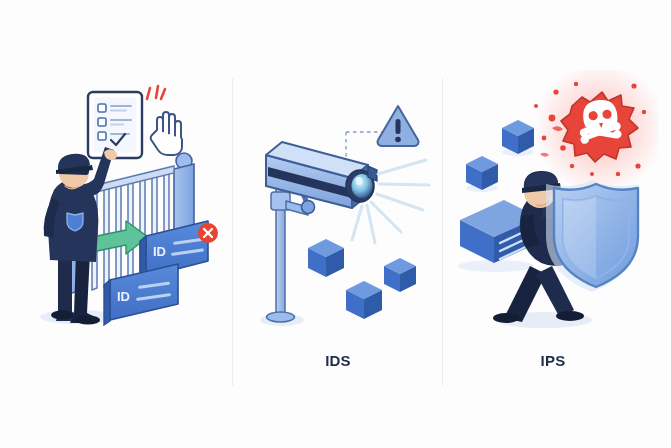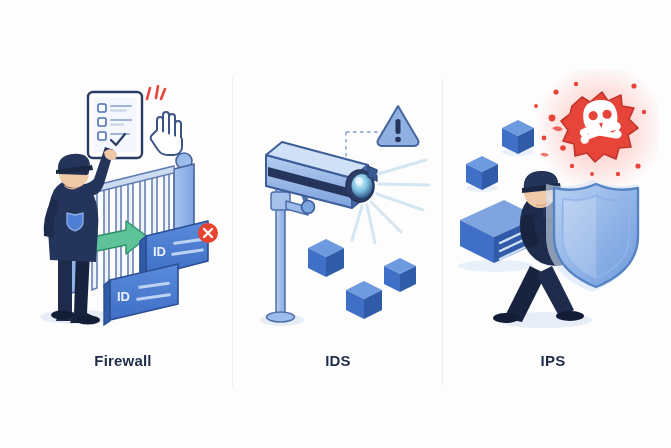--- a/index.html
+++ b/index.html
@@ -168,21 +168,20 @@
           <path d="M41 104 q-2 -16 13 -18 q16 -2 17 12 q1 5 -2 7 l-28 -1 z" fill="#1e2b4d"></path>
           <path d="M40 100 q-1 -14 14 -16 q17 -2 18 11 l-32 5 z" fill="#24345a"></path>
           <path d="M38 100 l36 -5 l1 5 l-37 4 z" fill="#1a2742"></path>
           <path d="M47 116 q6 5 13 1" fill="none" stroke="#d9ab86" stroke-width="1.4" stroke-linecap="round"></path>
           <path d="M57 145 l8 -2 l0 9 q0 6 -8 9 q-8 -3 -8 -9 l0 -9 z" fill="#4f7fd4" stroke="#8fb3e8" stroke-width="1.3"></path>
           <ellipse cx="44" cy="245" rx="11" ry="4.5" fill="#141d36"></ellipse>
           <ellipse cx="70" cy="250" rx="12" ry="4.5" fill="#141d36"></ellipse>
         </g>
       </svg>
     </div>
-    <div class="panel-label" style="color: rgb(31, 45, 74);">Firewall</div>
   </div>
 
   <div class="panel" id="panel-ids">
     <div class="panel-art">
       <svg viewBox="0 0 200 272" xmlns="http://www.w3.org/2000/svg">
         <defs>
           <linearGradient id="camBody" x1="0" y1="0" x2="0" y2="1">
             <stop offset="0" stop-color="#b5cdf0"></stop>
               <stop offset="1" stop-color="#7da2dd"></stop>
           </linearGradient>

